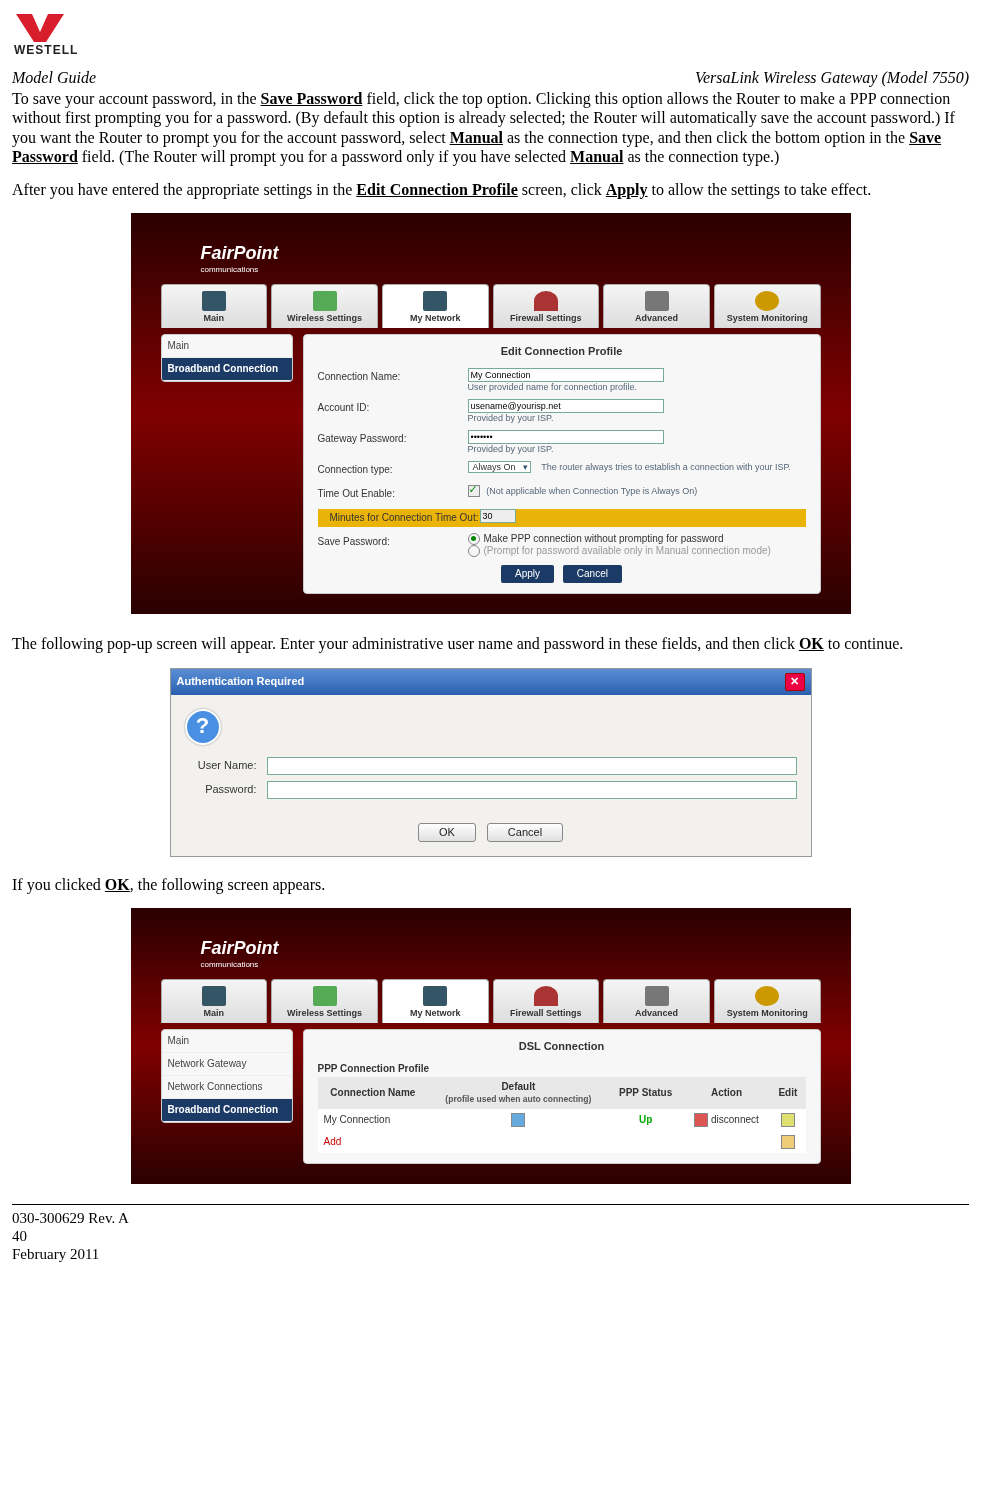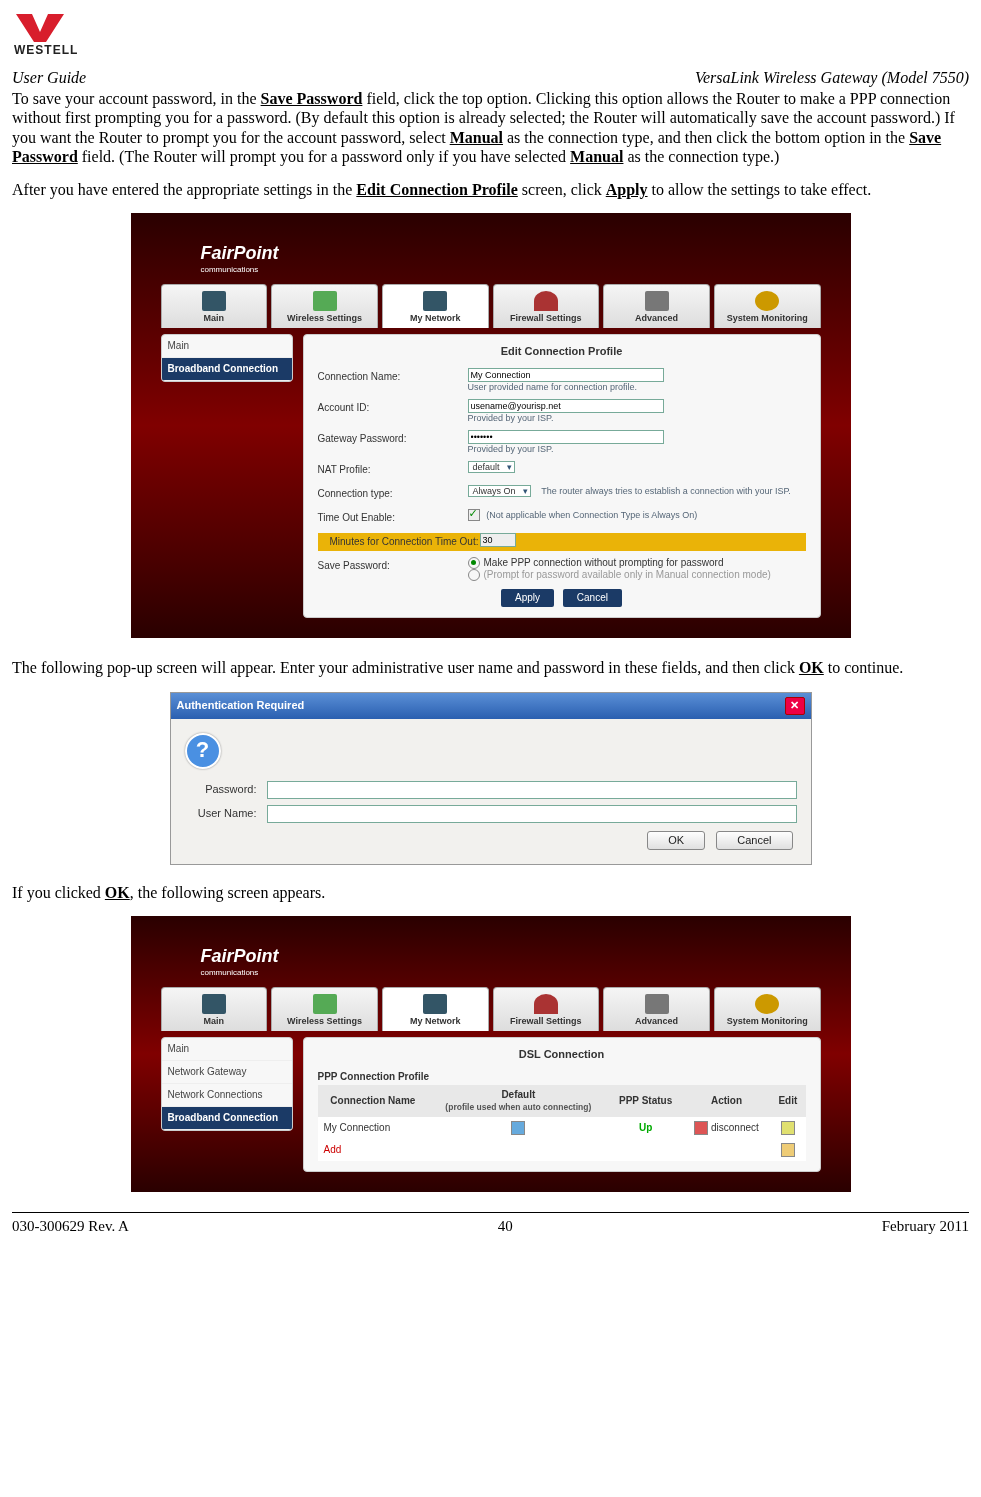--- a/index.html
+++ b/index.html
@@ -23,20 +23,21 @@
     margin-bottom: 2px;
   }
   .bold { font-weight: bold; }
   .u { text-decoration: underline; }
   .para { margin-bottom: 14px; }
   .footer-hr { border: none; border-top: 1px solid #000; margin-top: 10px; margin-bottom: 4px; }
   .footer-row {
     display: flex;
     justify-content: space-between;
     font-size: 15px;
+    flex-direction: column;
   }
   
   .router-shot {
     width: 720px;
     margin: 10px auto 20px auto;
     background: linear-gradient(to bottom, #2a0000, #800000 50%, #2a0000);
     padding: 10px;
     box-sizing: border-box;
     color: #333;
   }
@@ -144,21 +145,21 @@
   .auth-body { padding: 14px 14px 10px 14px; }
   .auth-row { display:flex; align-items:center; gap:10px; margin-bottom:6px; }
   .auth-msg-row { display:flex; gap:12px; margin-bottom:12px; }
   .q-icon {
     width:32px; height:32px; border-radius:50%; background:#4a90e2; color:#fff;
     display:flex; align-items:center; justify-content:center; font-size:22px; font-weight:bold;
     border:2px solid #fff; box-shadow:0 0 2px #888; flex:0 0 32px;
   }
   .auth-row label { width:72px; text-align:right; }
   .auth-row input { flex:1; border:1px solid #7a9; padding:2px; font-size:11px; }
-  .auth-btns { text-align:right; margin:8px 0 4px 0; }
+  .auth-btns { text-align:center; margin:24px 0 4px 0; }
   .osbtn {
     display:inline-block; background:linear-gradient(#fefefe,#e0e0e0);
     border:1px solid #888; border-radius:3px; padding:2px 20px; font-size:11px;
     margin:0 4px; color:#222;
   }
   
   .sub { color:#555; font-size:8.5px; }
   .dsl-table { width:100%; border-collapse:collapse; font-size:10px; }
   .dsl-table th, .dsl-table td { padding:4px 6px; text-align:center; }
   .dsl-table th { background:#e8e8e8; font-weight:bold; font-size:10px; }
@@ -173,21 +174,21 @@
 <body>
 
 <div class="logo-area">
   <svg class="logo-svg" width="96" height="48" viewBox="0 0 96 48">
     <path d="M4 2 L20 2 L28 20 L36 2 L52 2 L34 30 L22 30 Z" fill="#d81e2c"></path>
     <text x="2" y="42" font-family="Arial" font-size="12" font-weight="bold" fill="#222" letter-spacing="1">WESTELL</text>
   </svg>
 </div>
 
 <div class="header-row">
-  <span>User Guide</span>
+  <span>Model Guide</span>
   <span>VersaLink Wireless Gateway (Model 7550)</span>
 </div>
 
 <div class="para">
   <span>To save your account password, in the </span><span class="bold u">Save Password</span><span> field, click the top option. Clicking this option allows the Router to make a PPP connection without first prompting you for a password. (By default this option is already selected; the Router will automatically save the account password.) If you want the Router to prompt you for the account password, select </span><span class="bold u">Manual</span><span> as the connection type, and then click the bottom option in the </span><span class="bold u">Save Password</span><span> field. (The Router will prompt you for a password only if you have selected </span><span class="bold u">Manual</span><span> as the connection type.)</span>
 </div>
 
 <div class="para">
   <span>After you have entered the appropriate settings in the </span><span class="bold u">Edit Connection Profile</span><span> screen, click </span><span class="bold u">Apply</span><span> to allow the settings to take effect.</span>
 </div>
@@ -220,24 +221,20 @@
       <div class="form-row">
           <div class="lbl">Account ID:</div>
         <div class="val"><input type="text" value="usename@yourisp.net" style=""><div class="hint">Provided by your ISP.</div></div>
         </div>
 
       <div class="form-row">
           <div class="lbl">Gateway Password:</div>
         <div class="val"><input type="text" value="•••••••" style=""><div class="hint">Provided by your ISP.</div></div>
         </div>
 
-      <div class="form-row">
-          <div class="lbl">NAT Profile:</div>
-        <div class="val"><span class="select">default</span></div>
-        </div>
 
       <div class="form-row">
           <div class="lbl">Connection type:</div>
         <div class="val"><span class="select">Always On</span>
           <span class="hint" style="margin-left:8px;">The router always tries to establish a connection with your ISP.</span></div>
         </div>
 
       <div class="form-row">
           <div class="lbl">Time Out Enable:</div>
         <div class="val"><span class="cb checked"></span>
@@ -272,26 +269,26 @@
 <div class="auth-dialog">
   <div class="auth-title">
     <span>Authentication Required</span>
     <span class="closebox">✕</span>
   </div>
   <div class="auth-body">
     <div class="auth-msg-row">
       <div class="q-icon">?</div>
     </div>
     <div class="auth-row">
+      <label>User Name:</label>
+      <input type="text" style="">
+    </div>
+    <div class="auth-row">
       <label>Password:</label>
       <input type="password" style="">
-    </div>
-    <div class="auth-row">
-      <label>User Name:</label>
-      <input type="text" style="">
     </div>
     <div class="auth-btns">
       <span class="osbtn">OK</span>
       <span class="osbtn">Cancel</span>
     </div>
   </div>
 </div>
 
 <div class="para">
   <span>If you clicked </span><span class="bold u">OK</span><span>, the following screen appears.</span>

